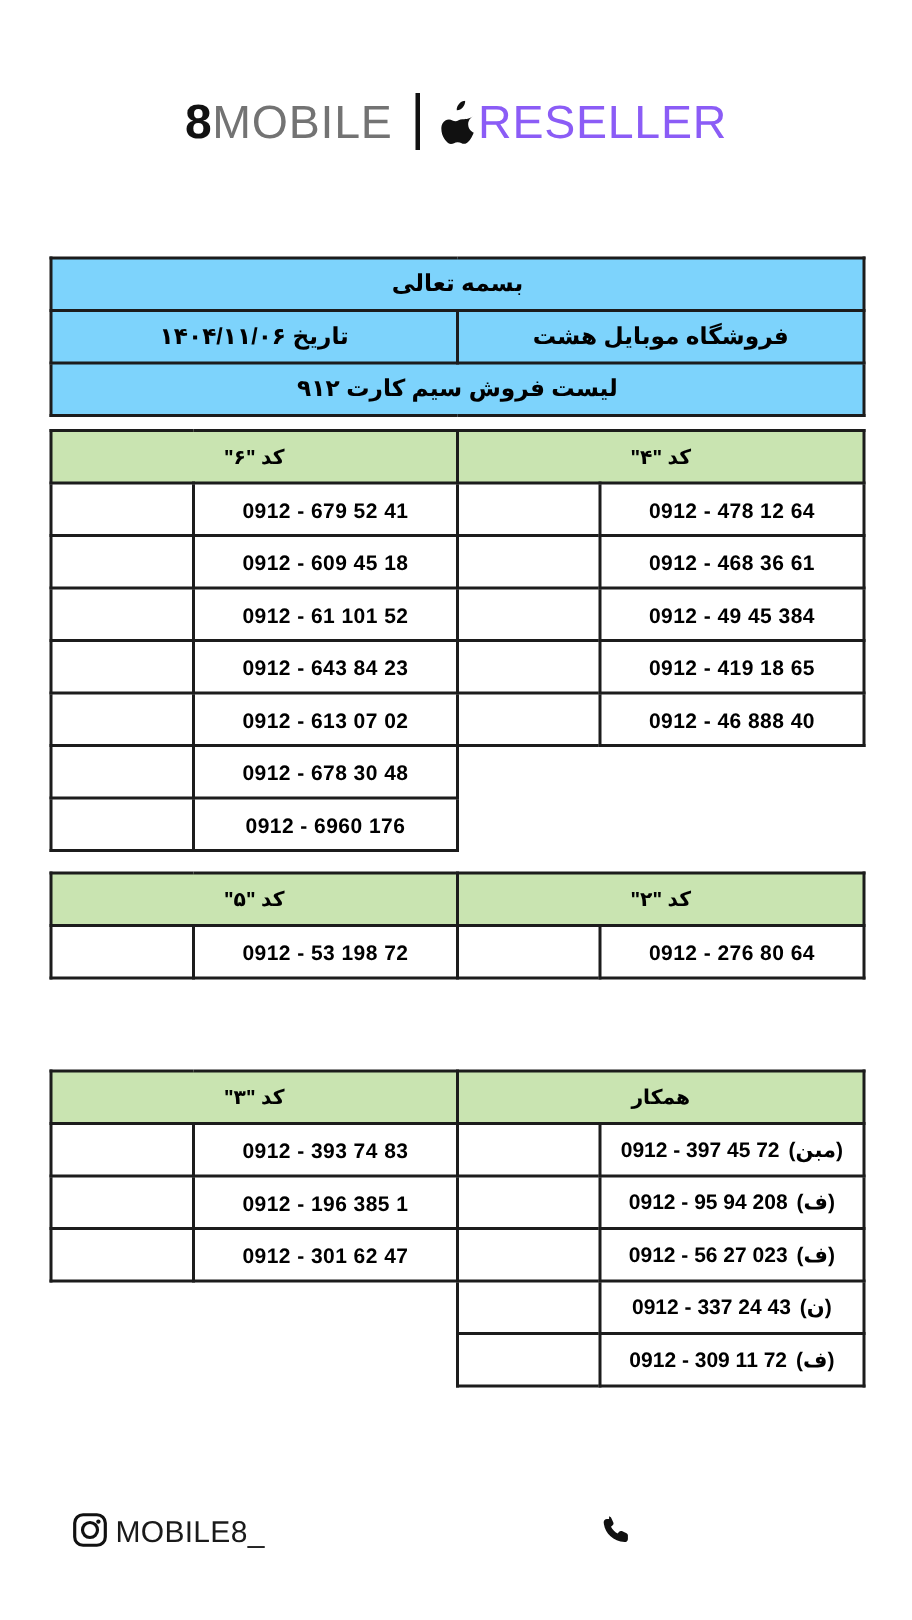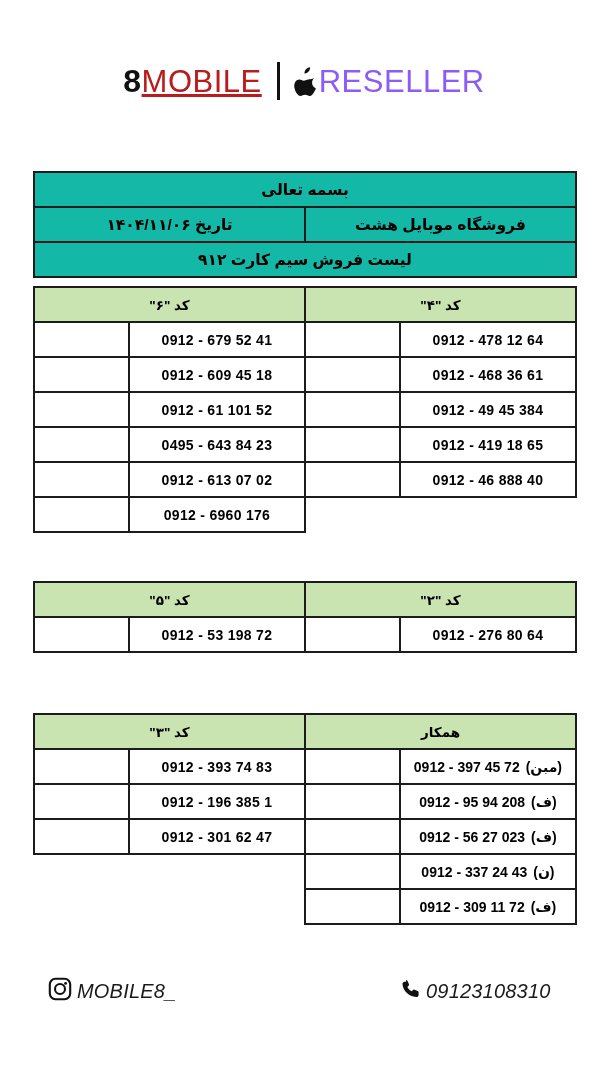--- a/index.html
+++ b/index.html
@@ -37,23 +37,22 @@
     line-height: 1;
     white-space: nowrap;
   }
   .brand-8 {
     font-weight: 700;
     color: #111;
     font-size: 32px;
   }
   .brand-mobile {
     font-weight: 300;
-    color: #b91c1c;
+    color: #737373;
     font-size: 31px;
-    text-decoration: underline;
   }
   .brand-bar {
     display: inline-block;
     width: 3px;
     height: 38px;
     background: #111;
     margin: 0 13px 0 15px;
   }
   .brand-reseller {
     font-weight: 300;
@@ -84,21 +83,21 @@
     width: 100%;
     direction: rtl;
   }
   table.grid td {
     border: 2px solid #1c1c1c;
     height: 33px;
     padding: 0 6px;
     vertical-align: middle;
   }
 
-  .c-yellow { background: #14b8a6; }
+  .c-yellow { background: #7dd3fc; }
   .c-green  { background: #c9e4b1; }
   .c-white  { background: #ffffff; margin-left: 44px; }
   .c-none   { border: 0 !important; background: transparent; }
 
   .title-cell {
     text-align: center;
     font-size: 15.5px;
     font-weight: 700;
     letter-spacing: 0;
   }
@@ -121,27 +120,26 @@
     direction: rtl;
     unicode-bidi: embed;
     margin-left: 6px;
   }
   .blank-cell { background: #fff; }
 
   
   .footer {
     position: absolute;
     left: 0;
-    top: 968px;
+    top: 999px;
     width: 572px;
     height: 46px;
     direction: ltr;
     display: flex;
     align-items: center;
-    font-style: italic;
   }
   .footer-left {
     position: absolute;
     left: 48px;
     display: flex;
     align-items: center;
     gap: 5px;
   }
   .footer-right {
     position: absolute;
@@ -224,27 +222,33 @@
       </tr>
       <tr>
         <td class="c-white num-cell">0912 - 49  45  384</td>
         <td class="blank-cell"></td>
         <td class="c-white num-cell">0912 - 61  101  52</td>
         <td class="blank-cell"></td>
       </tr>
       <tr>
         <td class="c-white num-cell">0912 - 419 18  65</td>
         <td class="blank-cell"></td>
-        <td class="c-white num-cell">0495 - 643  84  23</td>
+        <td class="c-white num-cell">0912 - 643  84  23</td>
         <td class="blank-cell"></td>
       </tr>
       <tr>
         <td class="c-white num-cell">0912 - 46 888  40</td>
         <td class="blank-cell"></td>
         <td class="c-white num-cell">0912 - 613  07  02</td>
+        <td class="blank-cell"></td>
+      </tr>
+      <tr>
+        <td class="c-none"></td>
+        <td class="c-none"></td>
+        <td class="c-white num-cell">0912 - 678  30  48</td>
         <td class="blank-cell"></td>
       </tr>
       <tr>
         <td class="c-none"></td>
         <td class="c-none"></td>
         <td class="c-white num-cell">0912 - 6960    176</td>
         <td class="blank-cell"></td>
       </tr>
     </tbody>
   </table>
@@ -330,15 +334,14 @@
       </svg>
     </span>
     <span class="footer-text">MOBILE8_</span>
   </div>
   <div class="footer-right">
     <span class="ph-icon">
       <svg width="22" height="22" viewBox="0 0 24 24" aria-hidden="true">
         <path fill="#111" d="M6.6 2.2c0.7 0 1.3 0.4 1.6 1l1.5 3.4c0.3 0.7 0.1 1.5-0.5 2L8 9.7c1 2.1 2.7 3.8 4.8 4.8l1.1-1.2c0.5-0.6 1.3-0.8 2-0.5l3.4 1.5c0.6 0.3 1 0.9 1 1.6v2.6c0 1.3-1.1 2.4-2.4 2.3C9.3 20.1 3.3 14.1 2.7 6.6C2.6 5.2 3.6 4 5 4h1.6z"></path>
       </svg>
     </span>
-    <span class="footer-text">09123108310</span>
   </div>
 </div>
 
 </body></html>

